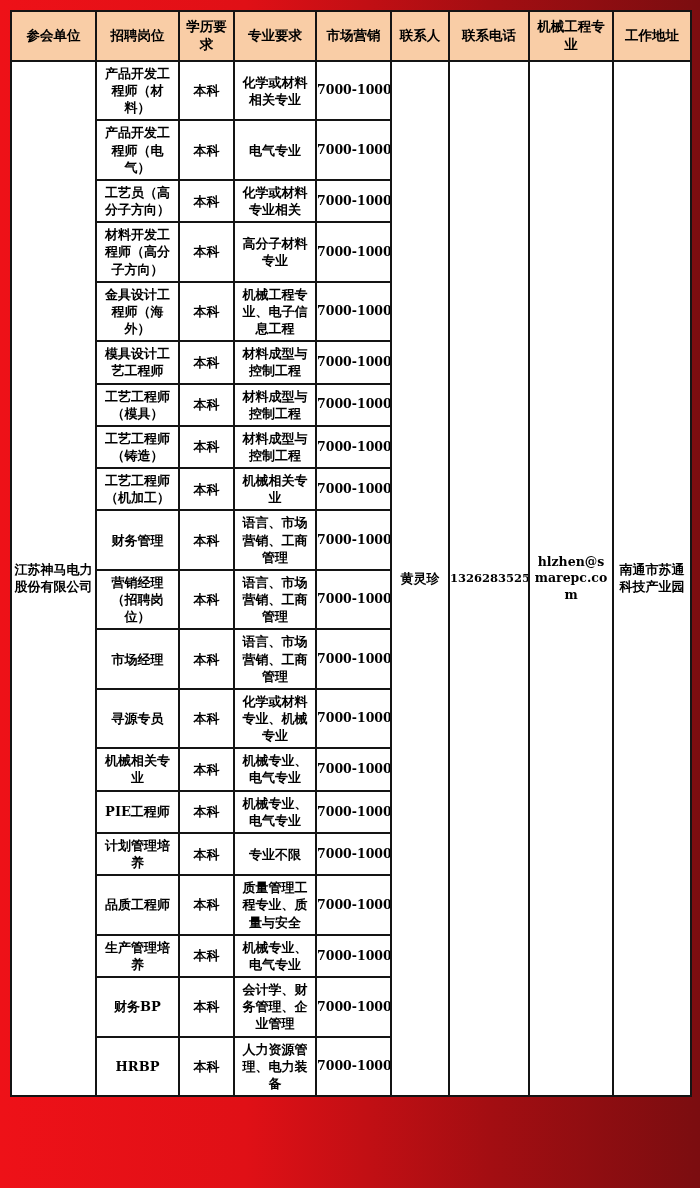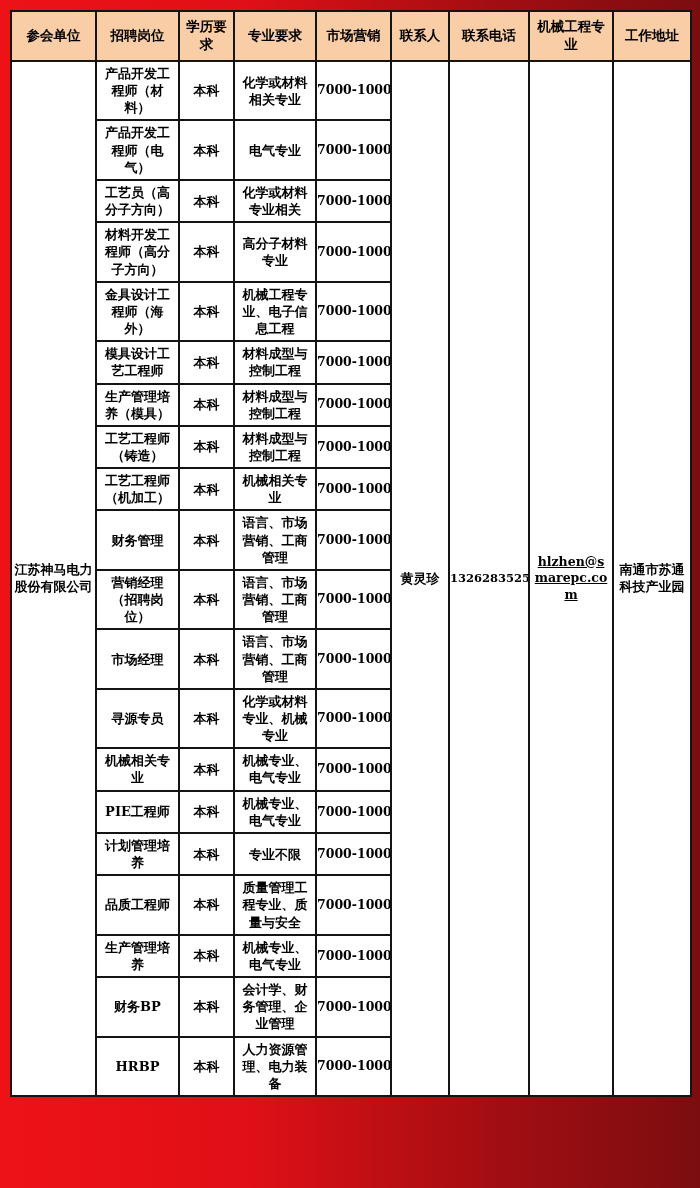--- a/index.html
+++ b/index.html
@@ -30,21 +30,21 @@
     overflow: hidden;
   }
   th {
     background: #f9cda6;
     font-size: 13.5px;
     height: 42px;
   }
   td { font-size: 13px; }
   tbody tr { min-height: 50px; }
   td.phone { font-size: 11.5px; white-space: nowrap; padding: 3px 0; }
-  td.email { font-size: 12.5px; word-break: break-all; text-decoration: underline; }
+  td.email { font-size: 12.5px; word-break: break-all; }
   td.salary { font-size: 12.5px; white-space: nowrap; padding: 3px 0; }
   td.merged-cell { background: #ffffff; }
 </style>
 </head>
 <body>
 
 <table>
   <colgroup>
     <col style="width:85px">
       <col style="width:83px">
@@ -105,21 +105,21 @@
     <td>机械工程专业、电子信息工程</td>
     <td class="salary">7000-10000</td>
   </tr>
       <tr>
     <td>模具设计工艺工程师</td>
     <td>本科</td>
     <td>材料成型与控制工程</td>
     <td class="salary">7000-10000</td>
   </tr>
       <tr>
-    <td>生产管理培养（模具）</td>
+    <td>工艺工程师（模具）</td>
     <td>本科</td>
     <td>材料成型与控制工程</td>
     <td class="salary">7000-10000</td>
   </tr>
       <tr>
     <td>工艺工程师（铸造）</td>
     <td>本科</td>
     <td>材料成型与控制工程</td>
     <td class="salary">7000-10000</td>
   </tr>

